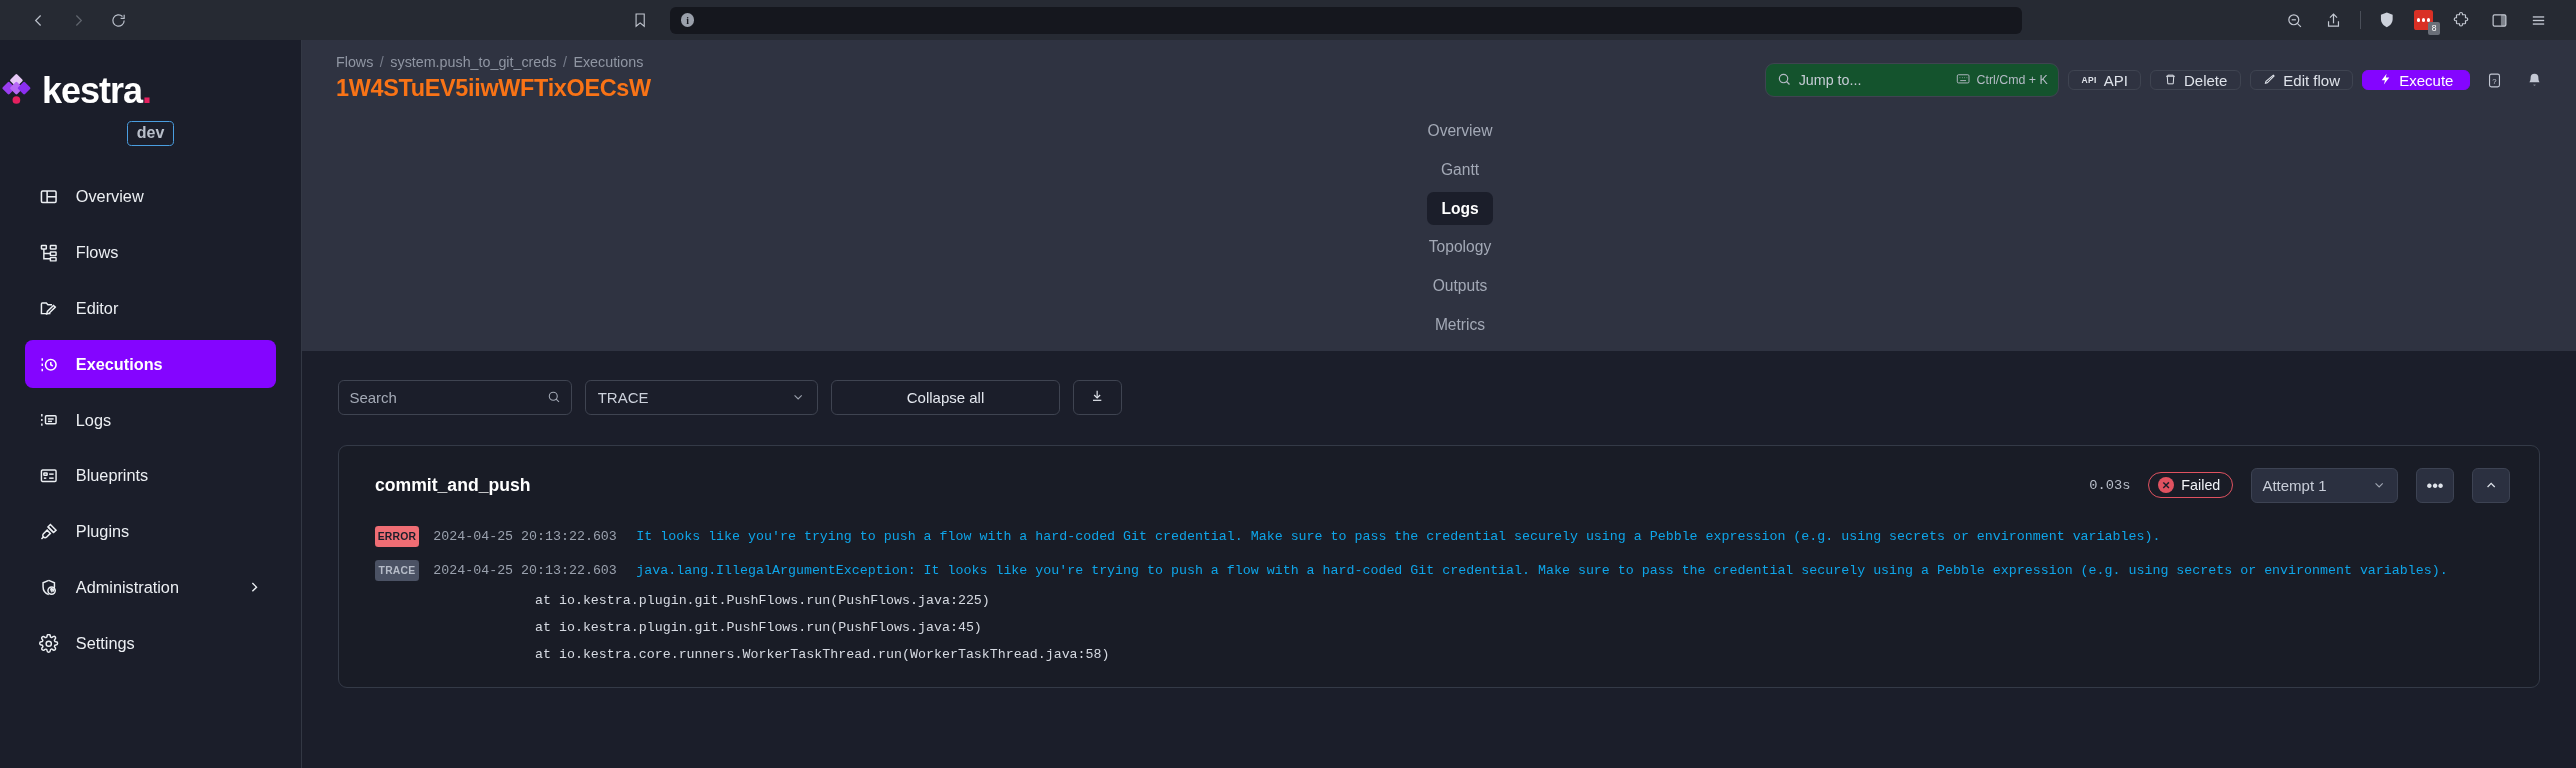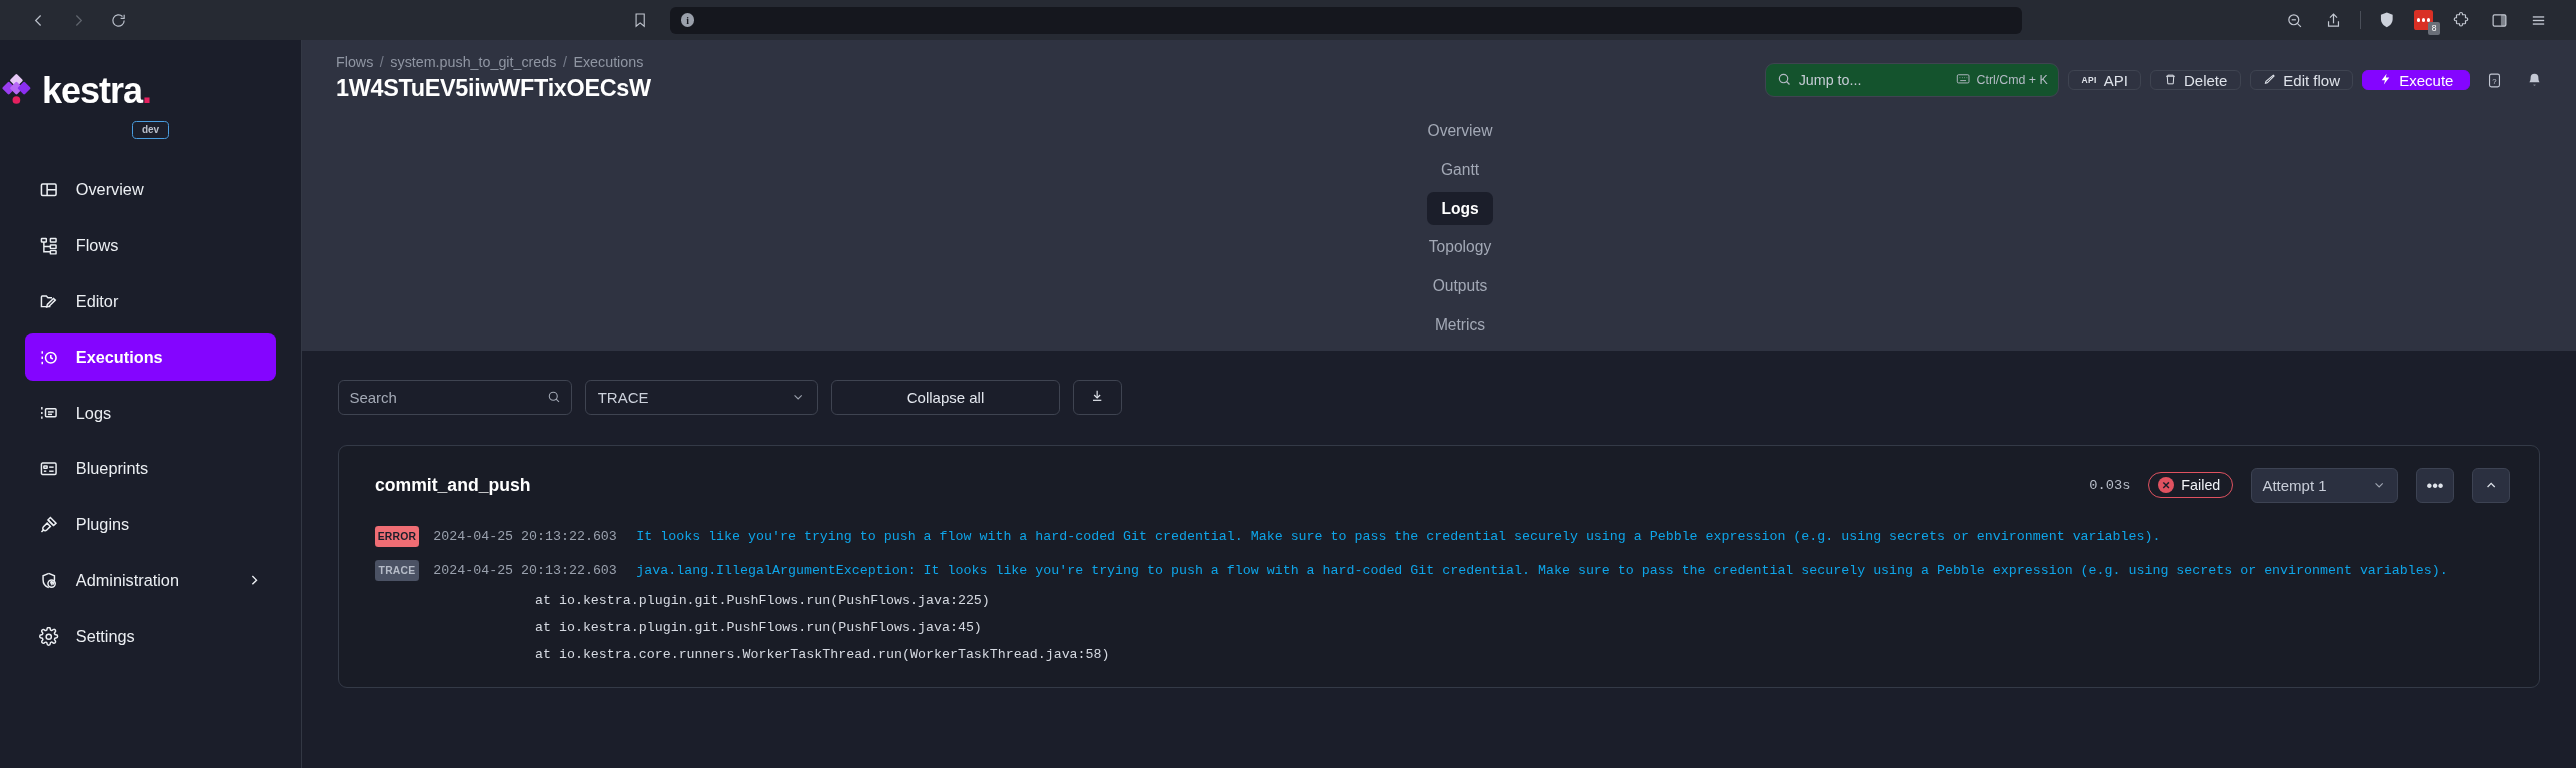--- a/index.html
+++ b/index.html
@@ -96,21 +96,21 @@
   }
   .logo-mark { width: 36px; height: 36px; position: relative; }
   .logo-word {
     font-size: 36px; font-weight: 700; color: #ffffff;
     letter-spacing: -1px; font-family: "Liberation Sans", sans-serif;
   }
   .logo-word .dot { color: #e5205f; }
   .env-badge-row { display: flex; justify-content: center; margin-top: 6.5px; }
   .env-badge {
     border: 0.7px solid #4a9ee0; border-radius: 4.6px;
-    color: #b9bfca; font-size: 10px; font-weight: 700;
+    color: #b9bfca; font-size: 16px; font-weight: 700;
     padding: 2.6px 8.5px;
   }
   .nav { margin-top: 27px; display: flex; flex-direction: column; }
   .nav-item {
     display: flex; align-items: center;
     height: 48px; margin: 0 25px 7.8px 25px;
     padding: 0 14.3px; border-radius: 7.8px;
     color: #eceff3; font-size: 16.3px;
     gap: 17px;
   }
@@ -129,21 +129,21 @@
   }
   .header-top { display: flex; align-items: flex-start; }
   .crumb-block { flex: 0 0 auto; }
   .breadcrumb {
     font-size: 14.3px; color: #9096a3;
     display: flex; align-items: center; gap: 6.5px;
   }
   .breadcrumb .sep { color: #767c8a; }
   .breadcrumb .crumb.link { color: #9096a3; }
   .page-title {
-    font-size: 23.4px; font-weight: 700; color: #ffffff;
+    font-size: 23.4px; font-weight: 700; color: #f97316;
     margin-top: 5.2px; letter-spacing: -0.3px;
   }
   .header-actions {
     margin-left: auto; display: flex; align-items: center; gap: 9px;
     padding-top: 9px;
   }
   .jump-box {
     width: 294px; height: 34px; background: #14532d;
     border: 0.7px solid #3f4451; border-radius: 9px;
     display: flex; align-items: center; padding: 0 10.4px; gap: 7.8px;

